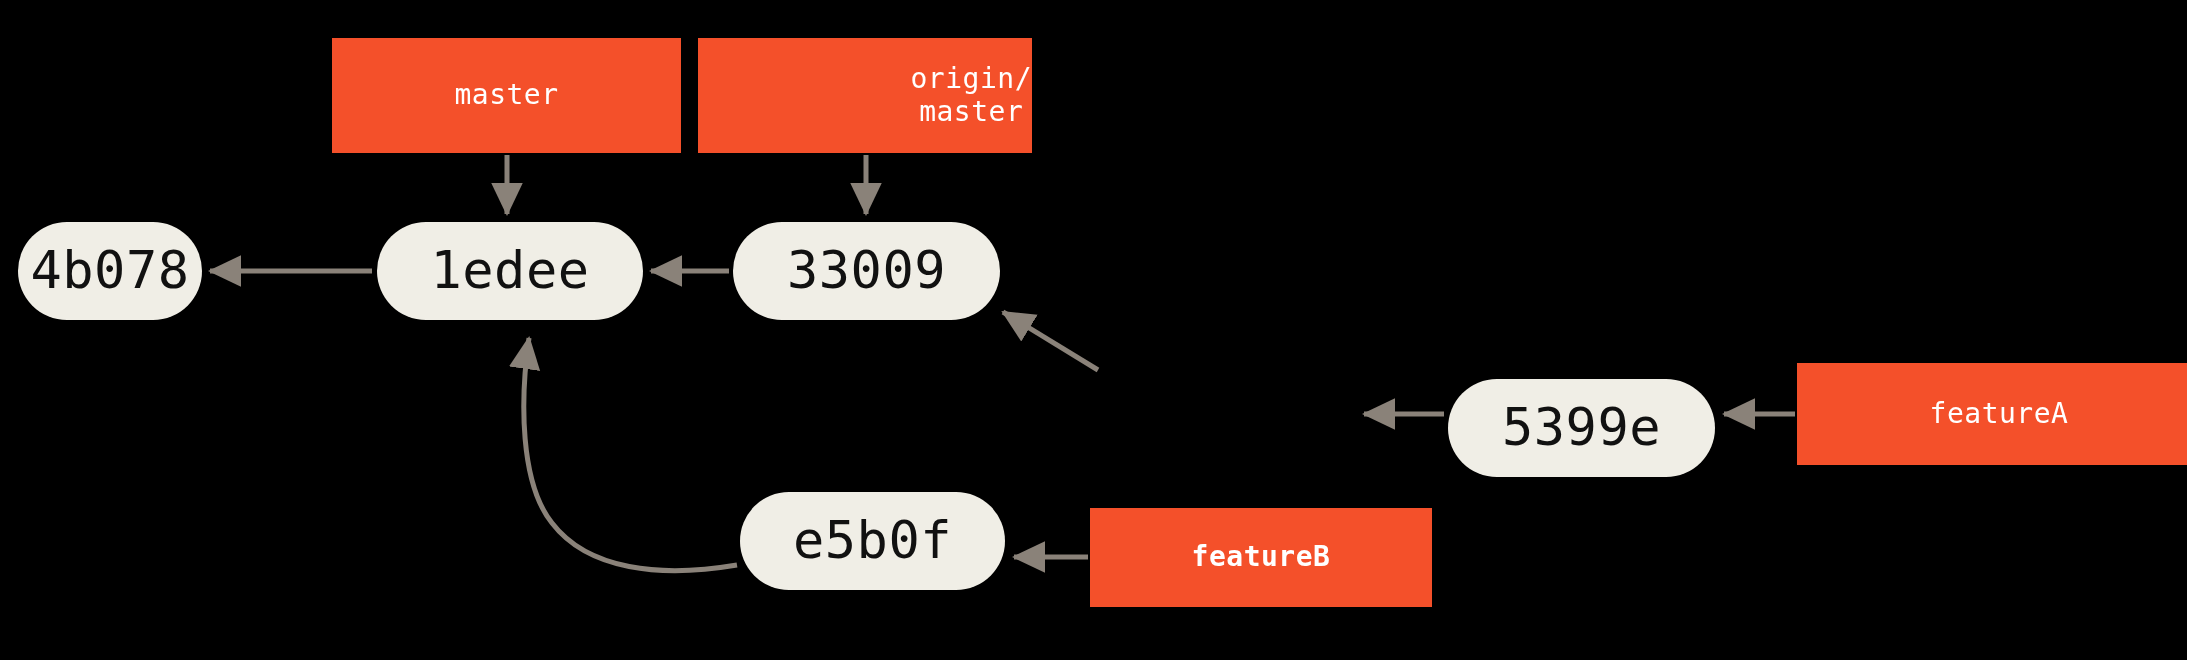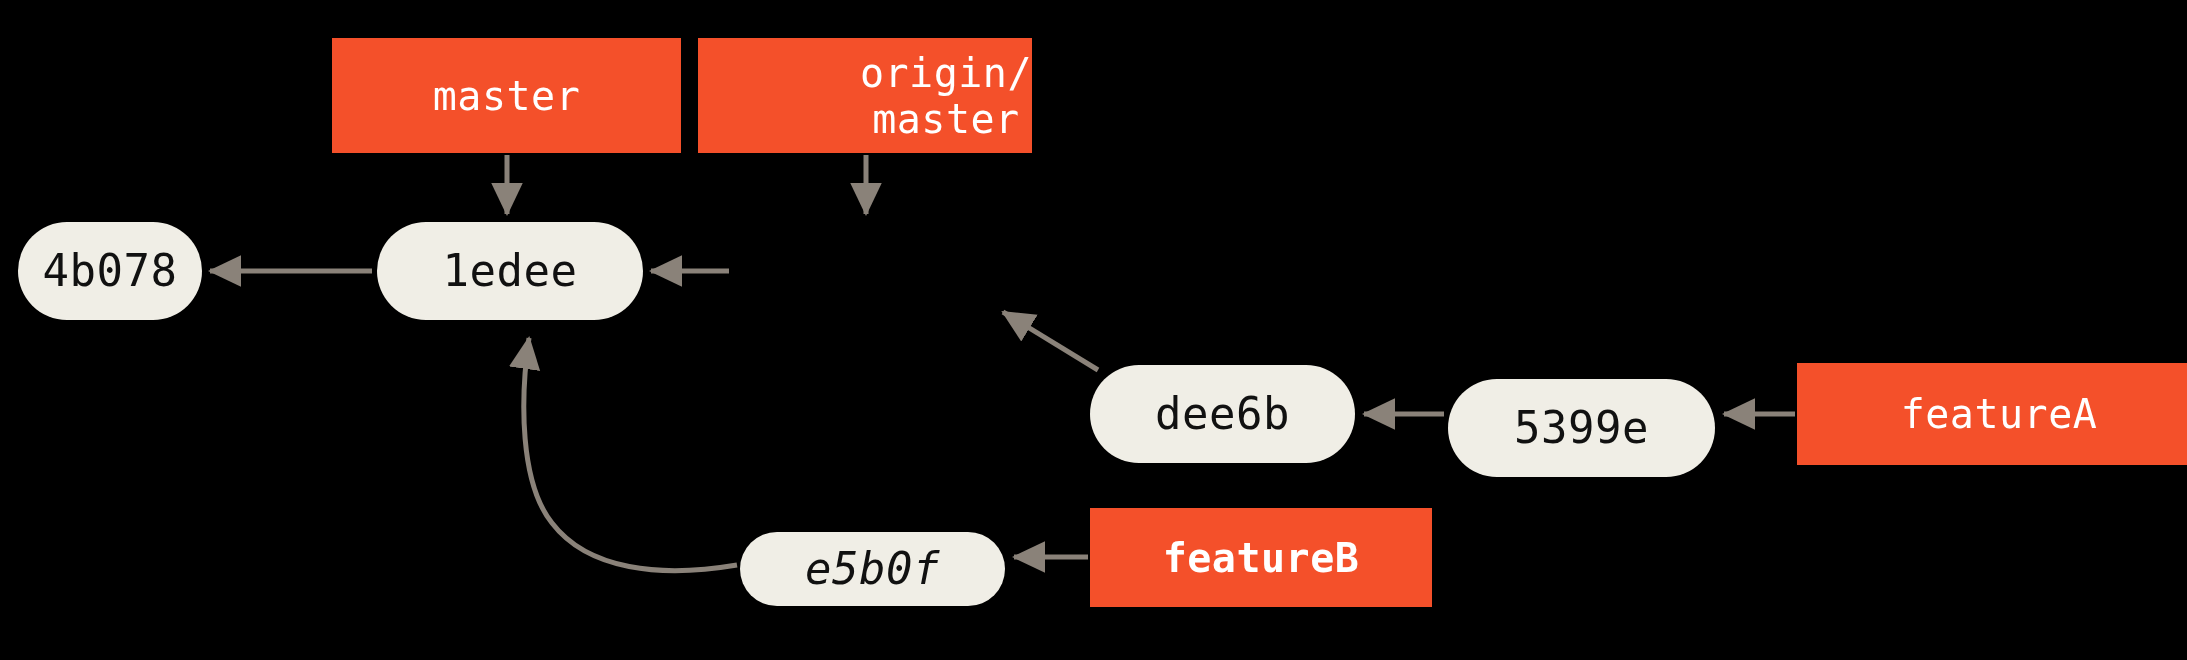--- a/index.html
+++ b/index.html
@@ -30,28 +30,28 @@
     align-items: center;
     justify-content: center;
     box-sizing: border-box;
     text-align: center;
     line-height: 1.15;
   }
   .commit {
     background: #f0eee6;
     color: #111111;
     border-radius: 49px;
-    font-size: 44px;
+    font-size: 52px;
     letter-spacing: 0.5px;
   }
   .branch {
     background: #f4502a;
     color: #ffffff;
     border-radius: 0;
-    font-size: 40px;
+    font-size: 28px;
     letter-spacing: 0.5px;
     white-space: pre-line;
   }
 </style>
 </head>
 <body>
 
 <div id="canvas">
 
   <svg id="edge-layer" viewBox="0 0 2187 660" width="2187" height="660" xmlns="http://www.w3.org/2000/svg">
@@ -98,26 +98,26 @@
   </div>
 
   <div class="node commit" style="left:18px; top:222px; width:184px; height:98px;">
     <span>4b078</span>
   </div>
 
   <div class="node commit" style="left:377px; top:222px; width:266px; height:98px;text-align:right;">
     <span>1edee</span>
   </div>
 
+  <div class="node commit" style="left:733px; top:222px; width:267px; height:98px;">
+    <span>33009</span>
+  </div>
 
-  <div class="node commit" style="left:1090px; top:365px; width:265px; height:98px;">
-    <span>dee6b</span>
-  </div>
 
   <div class="node commit" style="left:1448px; top:379px; width:267px; height:98px;">
     <span>5399e</span>
   </div>
 
-  <div class="node commit" style="left:740px; top:532px; width:265px; height:74px;font-style:italic;">
+  <div class="node commit" style="left:740px; top:492px; width:265px; height:98px;">
     <span>e5b0f</span>
   </div>
 
 </div>
 
 </body></html>

